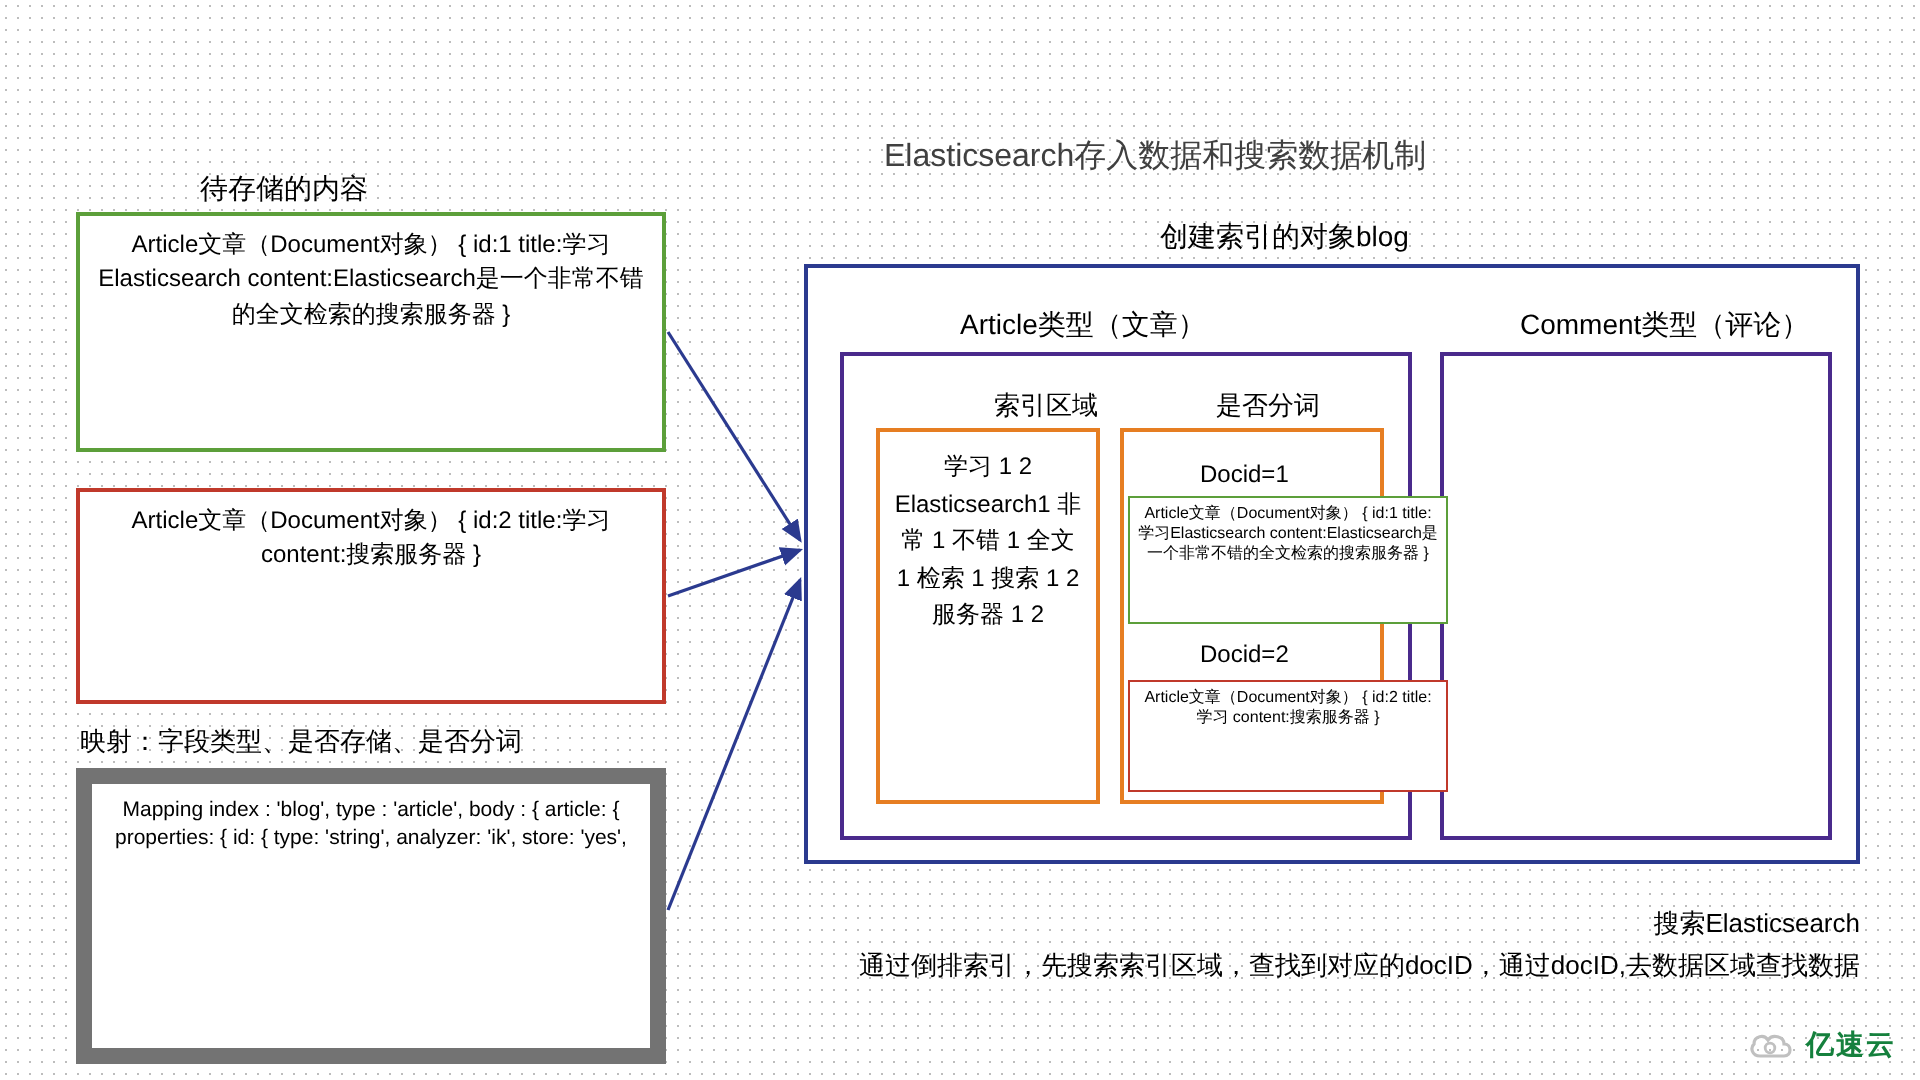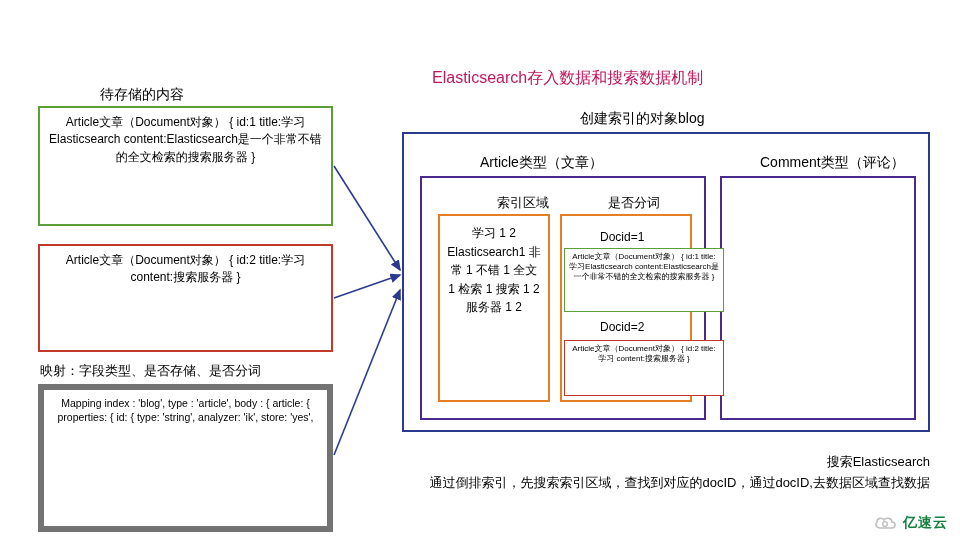--- a/index.html
+++ b/index.html
@@ -12,34 +12,34 @@
     background-color: #fff;
     background-image: radial-gradient(circle, #bdbdbd 0.6px, transparent 0.6px);
     background-size: 6px 6px;
     background-position: 0 0;
   }
   .box { position: absolute; background: #fff; text-align: center; }
   .label { position: absolute; background: transparent; white-space: pre; }
 
   
   #title-left { left: 100px; top: 86px; font-size: 14px; }
-  #title-main { left: 432px; top: 68px; color: #be185d; font-size: 16px; }
+  #title-main { left: 442px; top: 68px; color: #404040; font-size: 16px; }
 
   #doc1 {
     left: 38px; top: 106px; width: 295px; height: 120px;
     border: 2px solid #5c9f3a; padding: 6px 8px; line-height: 1.45;
   }
   #doc2 {
     left: 38px; top: 244px; width: 295px; height: 108px;
     border: 2px solid #c0392b; padding: 6px 8px; line-height: 1.45;
   }
   #mapping-label { left: 40px; top: 362px; font-size: 13px; }
   #mapping-box {
     left: 38px; top: 384px; width: 295px; height: 148px;
-    border: 6px solid #737373; padding: 6px 8px;
+    border: 8px solid #737373; padding: 6px 8px;
     font-size: 10.5px; line-height: 1.35;
   }
 
   
   #blog-title { left: 580px; top: 110px; font-size: 14px; text-align: right; }
   #blog-box {
     left: 402px; top: 132px; width: 528px; height: 300px;
     border: 2px solid #2b3a8f;
   }
   #article-label { left: 480px; top: 154px; font-size: 14px; }

